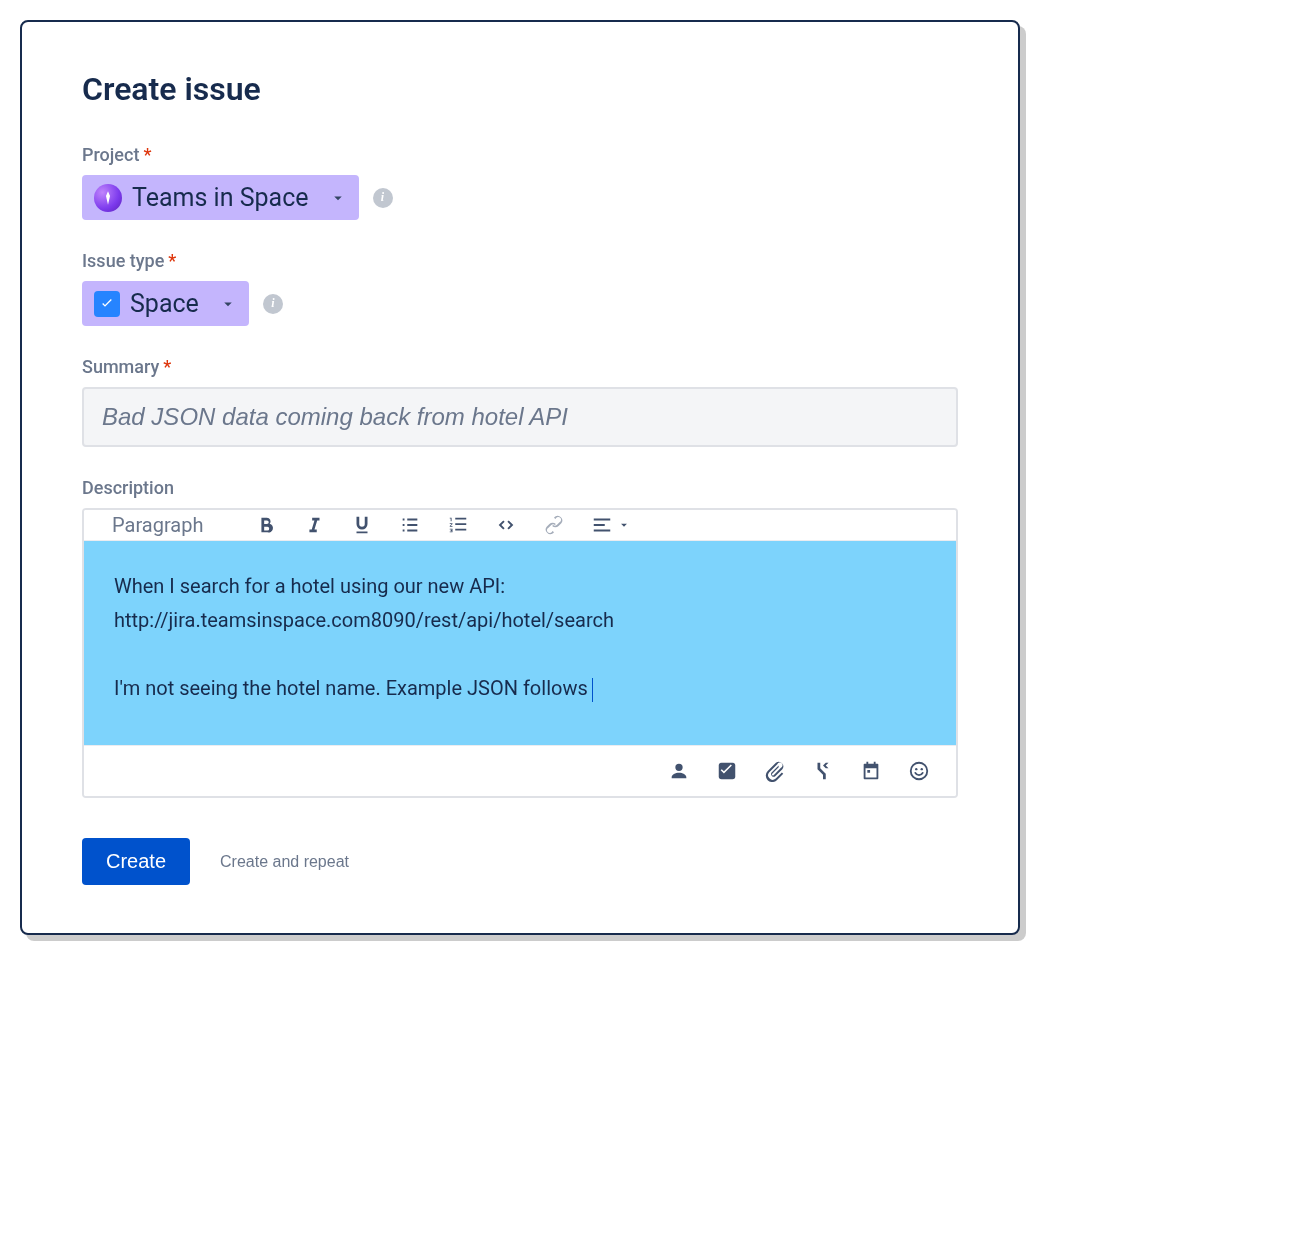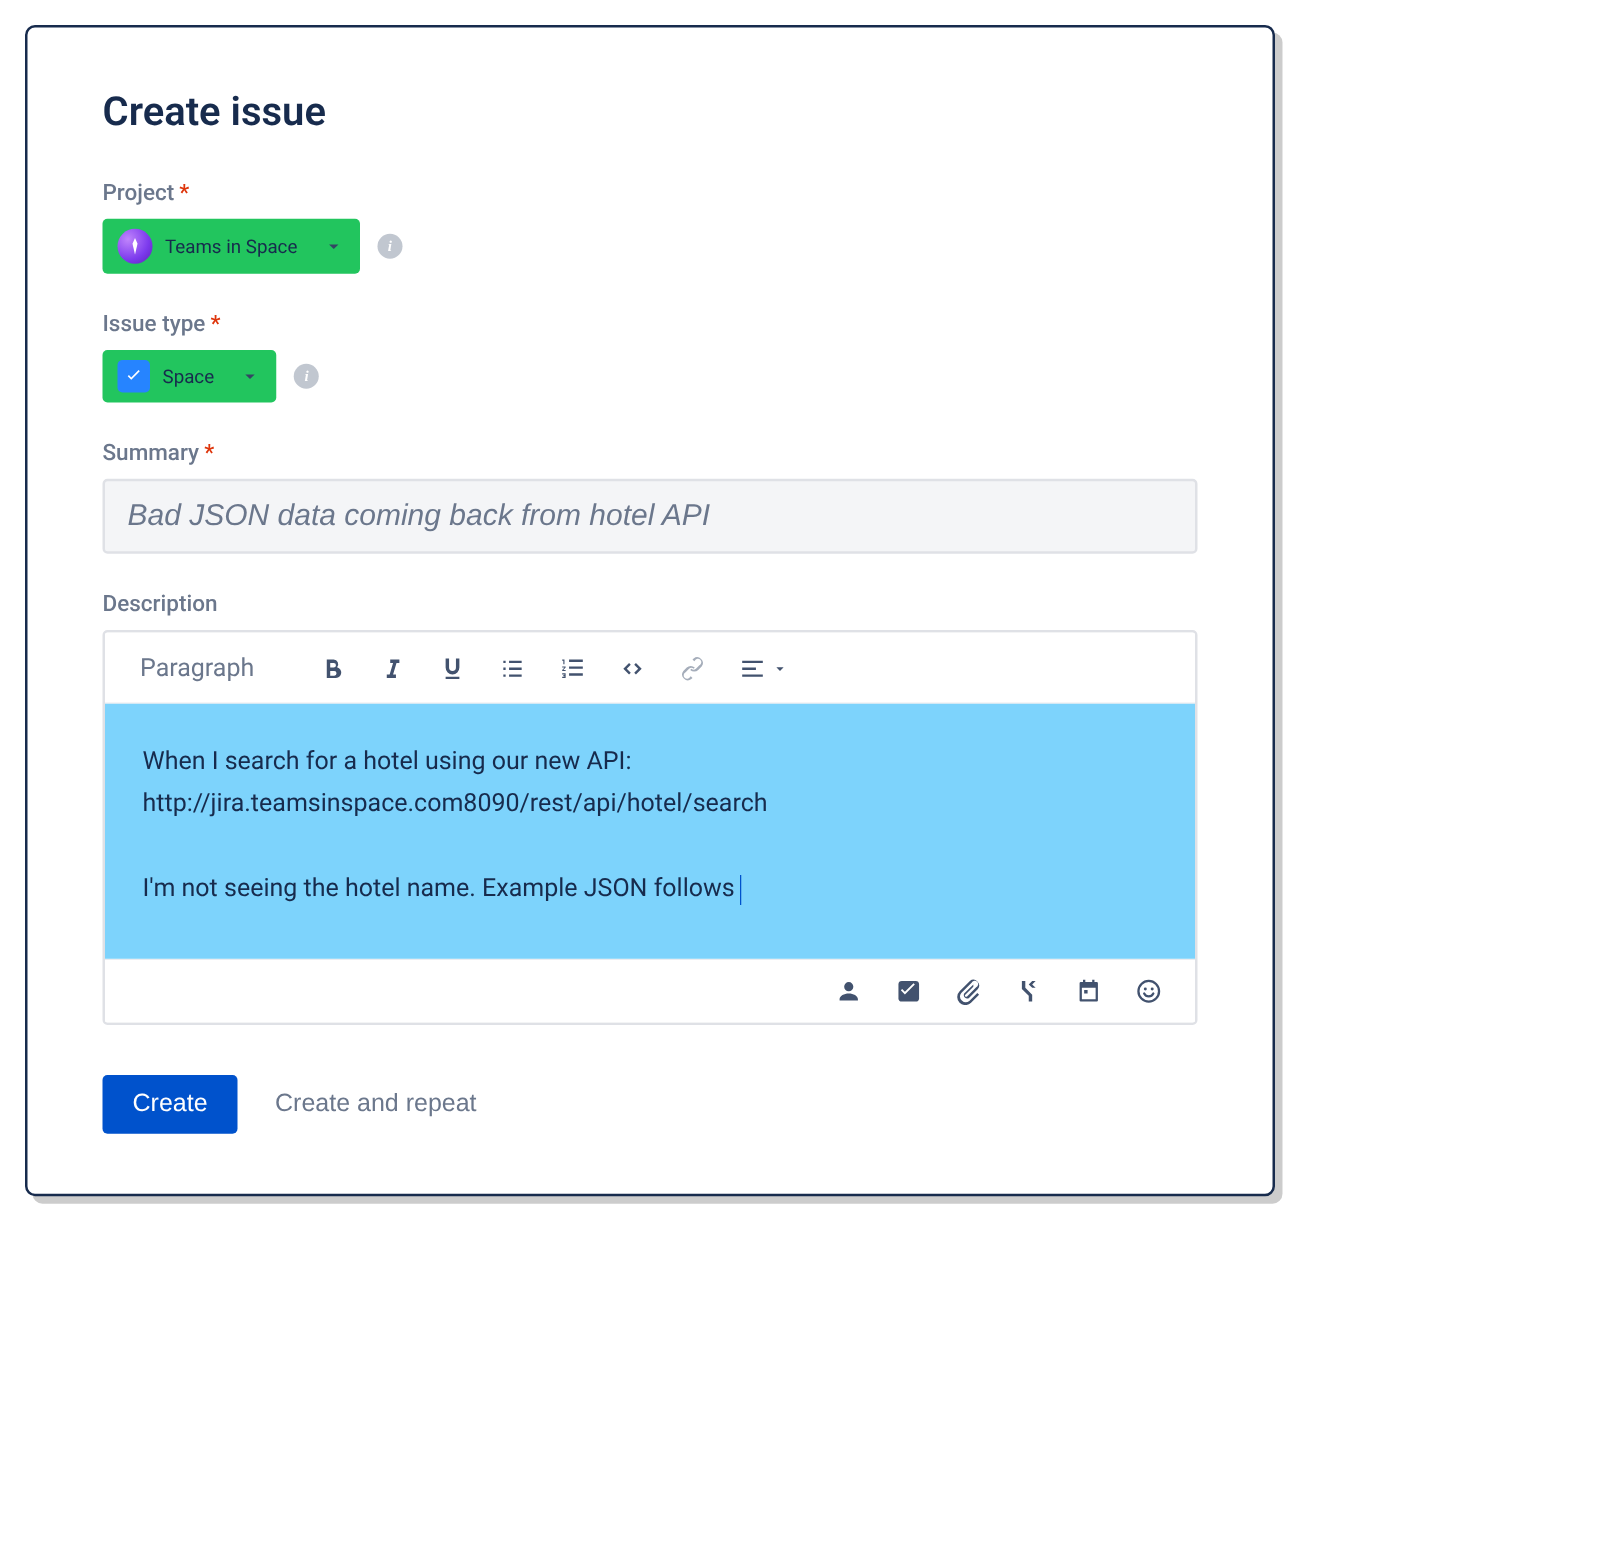--- a/index.html
+++ b/index.html
@@ -32,26 +32,26 @@
   }
   .required { color: #DE350B; margin-left: 4px; }
   .select-row {
     display: flex;
     align-items: center;
     gap: 14px;
   }
   .select-box {
     display: inline-flex;
     align-items: center;
-    background: #22c55e;
+    background: #c4b5fd;
     border-radius: 4px;
     padding: 8px 12px;
     gap: 10px;
     cursor: pointer;
-    font-size: 15px;
+    font-size: 25px;
     color: #172B4D;
   }
   .select-box .chev { margin-left: 10px; color:#344563; }
   .project-avatar {
     width: 28px; height: 28px; border-radius: 50%;
     background: radial-gradient(circle at 30% 30%, #C084FC 0%, #7C3AED 60%, #5B21B6 100%);
     display:flex; align-items:center; justify-content:center;
   }
   .info-circle {
     width: 20px; height: 20px; border-radius: 50%;
@@ -73,23 +73,23 @@
     font-style: italic;
     color:#6B778C;
   }
   .editor-wrap {
     border:2px solid #DFE1E6;
     border-radius:4px;
     overflow:hidden;
   }
   .editor-toolbar {
     display:flex;
-    align-items:flex-end;
+    align-items:center;
     gap:26px;
-    padding:16px 28px;
+    padding:3px 28px;
     background:#fff;
     border-bottom:1px solid #EBECF0;
   }
   .toolbar-style-label {
     font-size:20px; color:#6B778C; margin-right: 26px;
   }
   .tb-btn { color:#42526E; cursor:pointer; display:flex; align-items:center; }
   .tb-btn.muted { color:#A5ADBA; }
   .editor-body {
     background:#7dd3fc;
@@ -125,21 +125,21 @@
     border:none;
     border-radius:4px;
     padding:12px 24px;
     font-size:20px;
     font-weight:500;
     cursor:pointer;
   }
   .btn-link {
     background:none; border:none;
     color:#6B778C;
-    font-size:20px;
+    font-size:16px;
     cursor:pointer;
   }
   svg { display:block; }
 </style>
 </head>
 <body>
 
 <div class="modal">
 
   <h1 class="modal-title">Create issue</h1>

